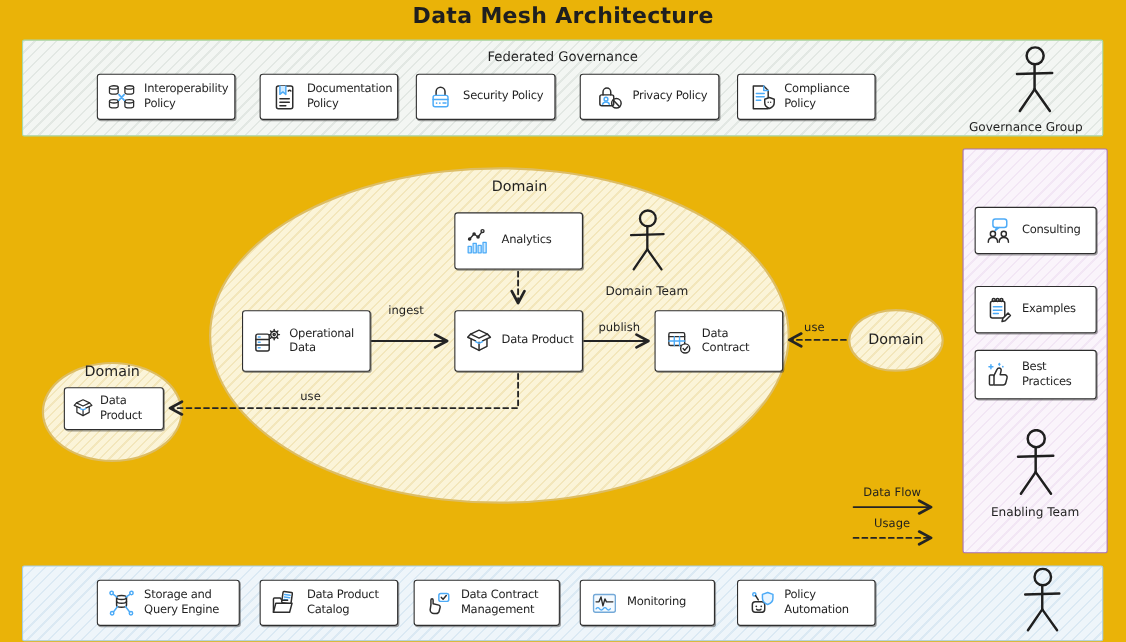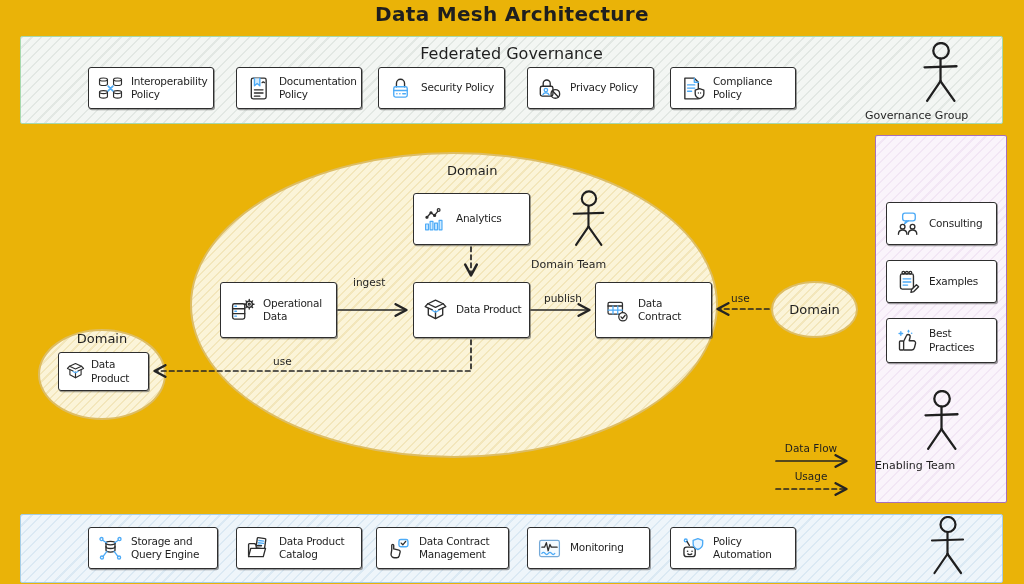--- a/index.html
+++ b/index.html
@@ -11,35 +11,35 @@
   .band{position:absolute;border-radius:2px;box-sizing:border-box;}
   .band-green{border:1.6px solid #a7d8ad;background-color:#f3f6f3;
     background-image:repeating-linear-gradient(135deg,rgba(125,145,132,.14) 0 1.5px,transparent 1.5px 7px);}
   .band-blue{border:1.6px solid #a5cde6;background-color:#eef5fa;
     background-image:repeating-linear-gradient(135deg,rgba(110,165,205,.15) 0 1.5px,transparent 1.5px 7px);}
   .panel-pink{border:1.8px solid #a670ba;background-color:#faf4fb;
     background-image:repeating-linear-gradient(135deg,rgba(185,130,200,.12) 0 1.5px,transparent 1.5px 7px);}
   .ellipse{position:absolute;border:2px solid #ddbd64;border-radius:50%;
     background-color:#fbf4d8;box-sizing:border-box;
     background-image:repeating-linear-gradient(135deg,rgba(210,175,70,.20) 0 1.5px,transparent 1.5px 6px);}
-  .band-label{position:absolute;left:0;width:100%;text-align:center;font-size:16px;}
+  .band-label{position:absolute;left:0;width:100%;text-align:center;font-size:12px;}
   
   .node{position:absolute;background:#fff;border:1.6px solid #2e2e2e;border-radius:3px;
     display:flex;align-items:center;gap:7px;padding:3px 5px 3px 8px;box-sizing:border-box;
     box-shadow:1px 1.2px 0 rgba(45,45,45,.45);z-index:10;}
   .node .lbl{font-size:10.5px;line-height:1.28;letter-spacing:-.25px;}
   .icon{flex:0 0 auto;display:flex;}
   .icon svg{width:27px;height:27px;}
   .node-sm .icon svg{width:21px;height:21px;}
   .node-sm{gap:5px;padding-left:6px;}
   
   .flabel{position:absolute;font-size:13px;z-index:12;}
   .alabel{position:absolute;font-size:10.5px;z-index:12;}
   .center{text-align:center;}
-  .actor-label{position:absolute;font-size:11px;z-index:12;}
+  .actor-label{position:absolute;font-size:11px;text-align:center;z-index:12;}
   .figure{position:absolute;z-index:11;}
   .figure svg{display:block;}
   .arrows{position:absolute;left:0;top:0;z-index:6;pointer-events:none;}
   .stick{stroke:#1f1f1f;stroke-width:2.2;fill:none;stroke-linecap:round;}
 </style>
 </head>
 <body>
 
 <div class="canvas">
 
@@ -93,21 +93,21 @@
         <rect x="7.5" y="13" width="15" height="11.5" rx="2" stroke="#4dabf7"></rect>
         <path d="M7.5,17.2 h15" stroke="#4dabf7"></path>
         <circle cx="11" cy="20.8" r="0.9" fill="#4dabf7" stroke="none"></circle>
         <circle cx="14.3" cy="20.8" r="0.9" fill="#4dabf7" stroke="none"></circle>
         <path d="M17.5,20.8 h3" stroke="#4dabf7"></path>
       </svg>
     </span>
     <span class="lbl">Security Policy</span>
   </div>
 
-  <div class="node" style="left:527px;top:67px;width:127px;height:42px;">
+  <div class="node" style="left:527px;top:67px;width:127px;height:42px;justify-content:center;">
     <span class="icon">
       <svg viewBox="0 0 30 30" fill="none" stroke="#2d2d2d" stroke-width="1.5" stroke-linecap="round" stroke-linejoin="round">
         <path d="M8,12.5 v-3 a3.9,3.9 0 0 1 7.8,0 v3"></path>
         <rect x="4.8" y="12.5" width="14" height="11" rx="2"></rect>
         <circle cx="11" cy="16.8" r="1.9" stroke="#4dabf7"></circle>
         <path d="M7.6,22 a3.5,3 0 0 1 6.8,0" stroke="#4dabf7"></path>
         <circle cx="21.5" cy="21" r="4.8"></circle>
         <path d="M18.2,17.6 L24.8,24.4"></path>
       </svg>
     </span>
@@ -225,21 +225,21 @@
       </svg>
     </span>
     <span class="lbl">Data Product</span>
   </div>
 
   <div class="ellipse" style="left:771px;top:281px;width:87px;height:57px;"></div>
   <div class="flabel center" style="left:771px;top:302px;width:87px;">Domain</div>
 
   <div class="band panel-pink" style="left:875px;top:135px;width:132px;height:368px;"></div>
 
-  <div class="node" style="left:886px;top:202px;width:111px;height:43px;">
+  <div class="node" style="left:886px;top:188px;width:111px;height:43px;">
     <span class="icon">
       <svg viewBox="0 0 30 30" fill="none" stroke="#2d2d2d" stroke-width="1.5" stroke-linecap="round" stroke-linejoin="round">
         <rect x="8.5" y="3.5" width="14" height="8.5" rx="2.5" stroke="#4dabf7"></rect>
         <path d="M12.5,12 l-1.8,3.2 4.2,-3.2" stroke="#4dabf7"></path>
         <circle cx="8.5" cy="18.5" r="2.6"></circle>
         <path d="M3.8,27 c0,-3 2,-4.8 4.7,-4.8 c2.7,0 4.7,1.8 4.7,4.8"></path>
         <circle cx="19.5" cy="18.5" r="2.6"></circle>
         <path d="M14.8,27 c0,-3 2,-4.8 4.7,-4.8 c2.7,0 4.7,1.8 4.7,4.8"></path>
       </svg>
     </span>

